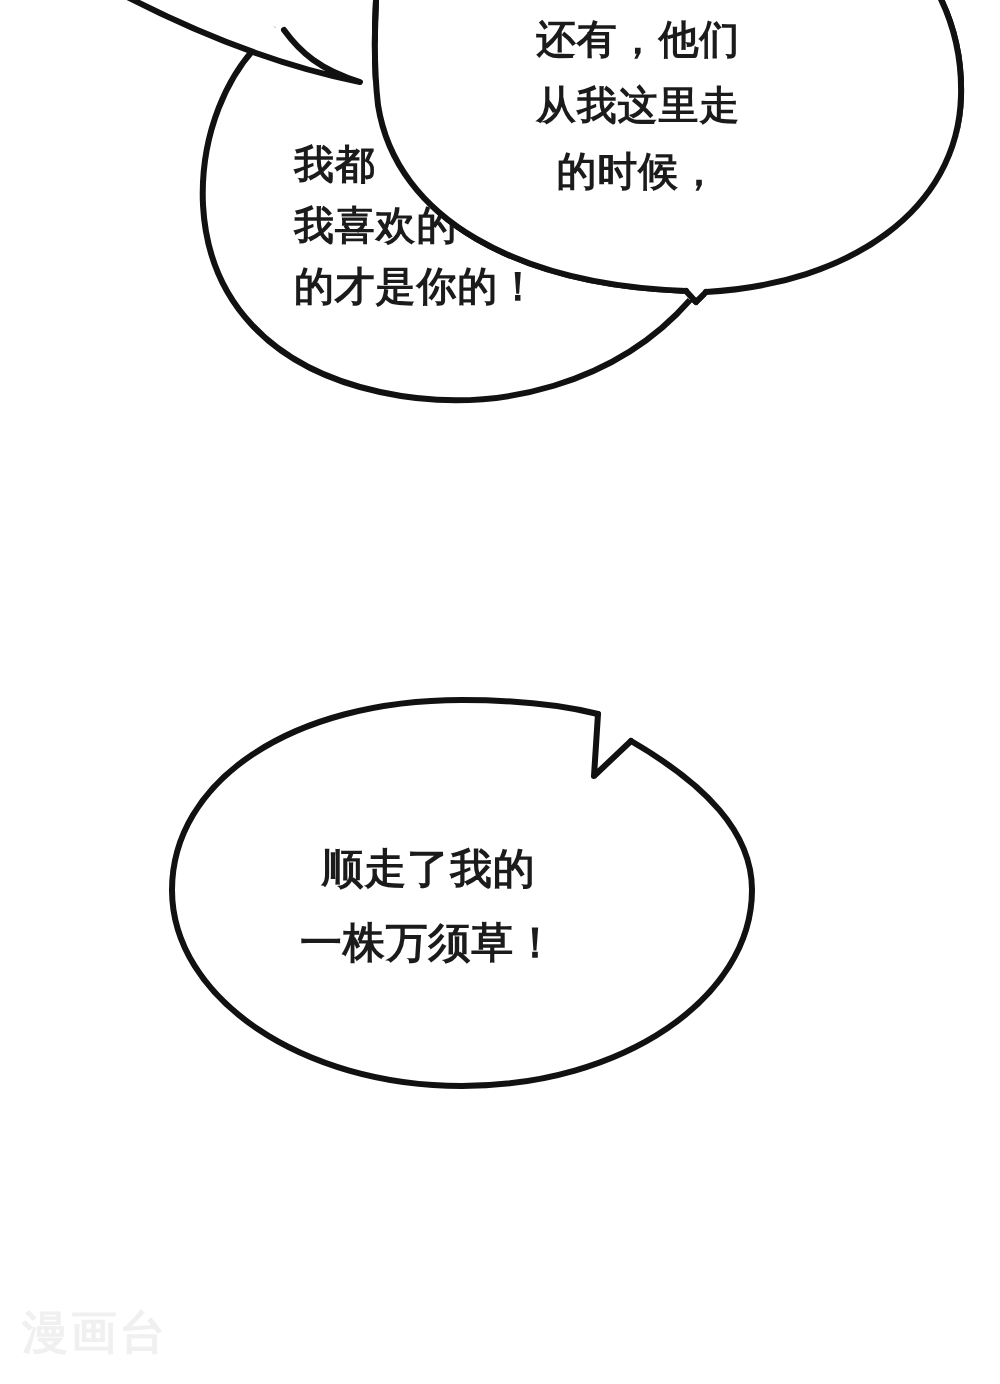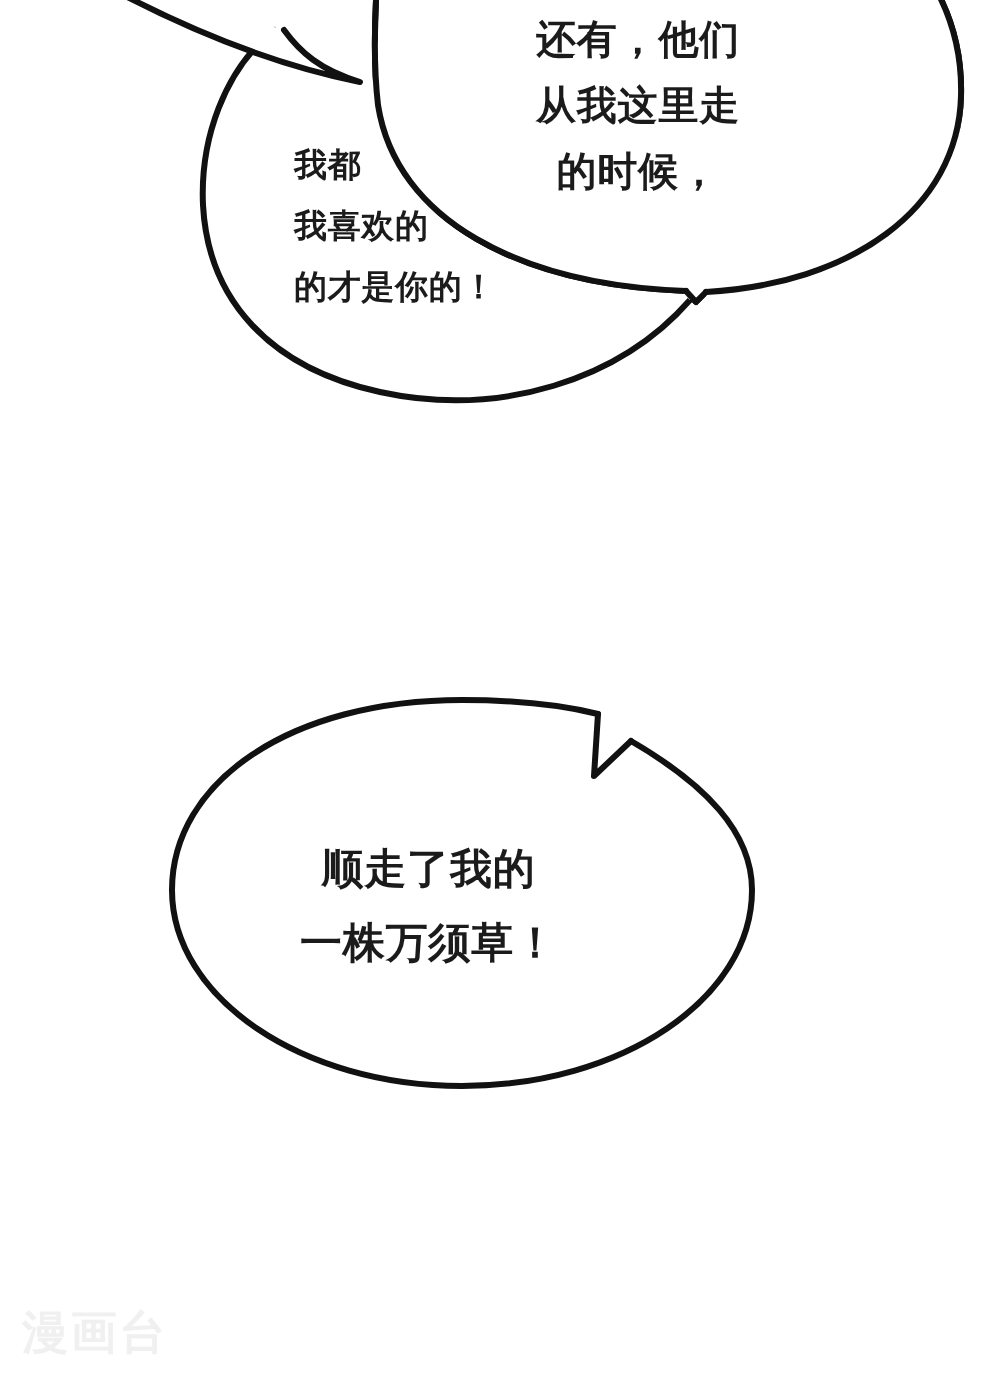--- a/index.html
+++ b/index.html
@@ -39,21 +39,21 @@
     left: 536px;
     top: 6px;
     font-size: 40px;
     line-height: 66px;
     text-align: center;
   }
   
   #txt-top-left {
     left: 294px;
     top: 134px;
-    font-size: 33px;
+    font-size: 40px;
     line-height: 61px;
     text-align: left;
     z-index: 1;
   }
   
   #occluder-svg {
     position: absolute;
     left: 0;
     top: 0;
     width: 1000px;

